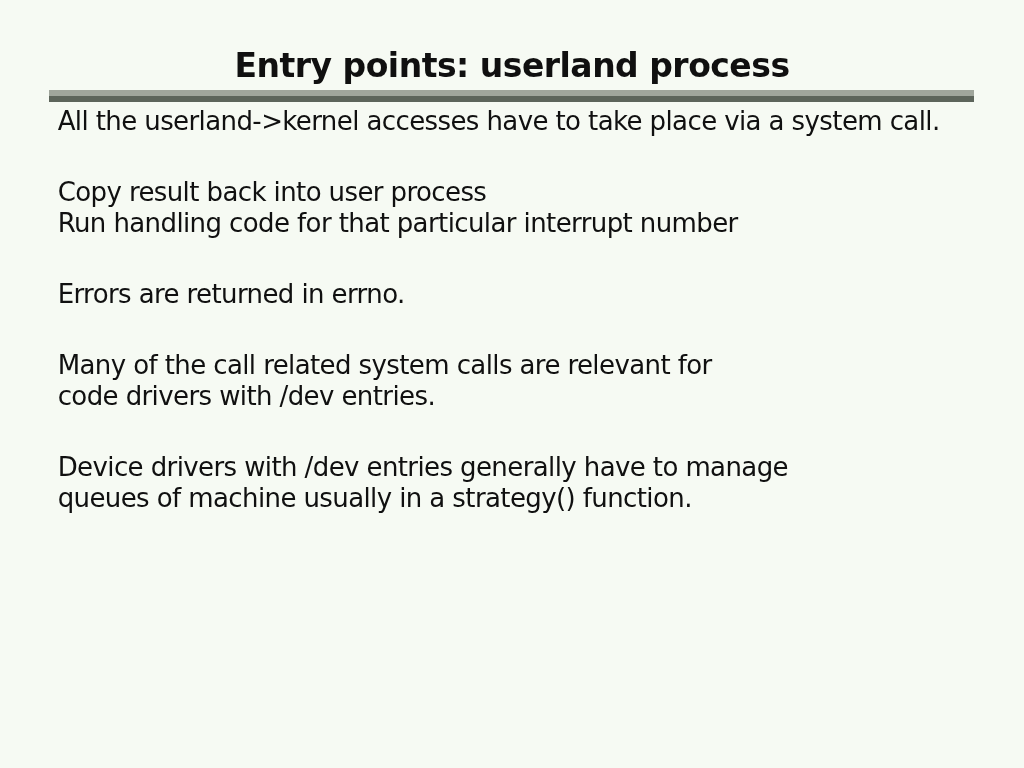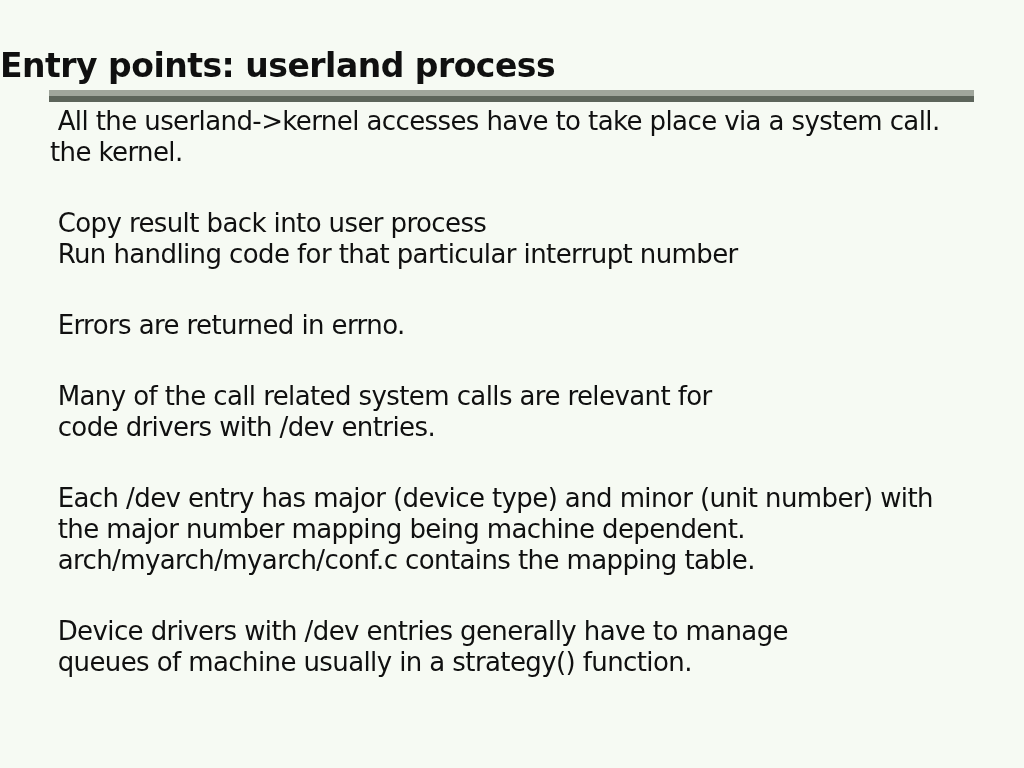--- a/index.html
+++ b/index.html
@@ -14,20 +14,21 @@
     font-family: "DejaVu Sans", "Liberation Sans", sans-serif;
     color: #101010;
   }
   .slide {
     position: relative;
     width: 1024px;
     height: 768px;
   }
   .title {
     padding-top: 46px;
+    text-align: center;
     font-size: 33px;
     line-height: 40px;
     font-weight: bold;
     letter-spacing: -0.5px;
     white-space: pre;
   }
   .rule {
     margin: 4px 0 0 49px;
     width: 925px;
     height: 12px;
@@ -49,36 +50,30 @@
 </style>
 </head>
 <body>
 
 <div class="slide">
   <div class="title">Entry points: userland process</div>
   <div class="rule"></div>
   <div class="body">
       <div class="para">
         <div class="line"> All the userland-&gt;kernel accesses have to take place via a system call.</div>
-        <div class="line">the kernel.</div>
       </div>
       <div class="para">
         <div class="line"> Copy result back into user process</div>
         <div class="line"> Run handling code for that particular interrupt number</div>
       </div>
       <div class="para">
         <div class="line"> Errors are returned in errno.</div>
       </div>
       <div class="para">
         <div class="line"> Many of the call related system calls are relevant for</div>
         <div class="line"> code drivers with /dev entries.</div>
       </div>
       <div class="para">
-        <div class="line"> Each /dev entry has major (device type) and minor (unit number) with</div>
-        <div class="line"> the major number mapping being machine dependent.</div>
-        <div class="line"> arch/myarch/myarch/conf.c contains the mapping table.</div>
-      </div>
-      <div class="para">
         <div class="line"> Device drivers with /dev entries generally have to manage</div>
         <div class="line"> queues of machine usually in a strategy() function.</div>
       </div>
     </div>
 </div>
 
 </body></html>

